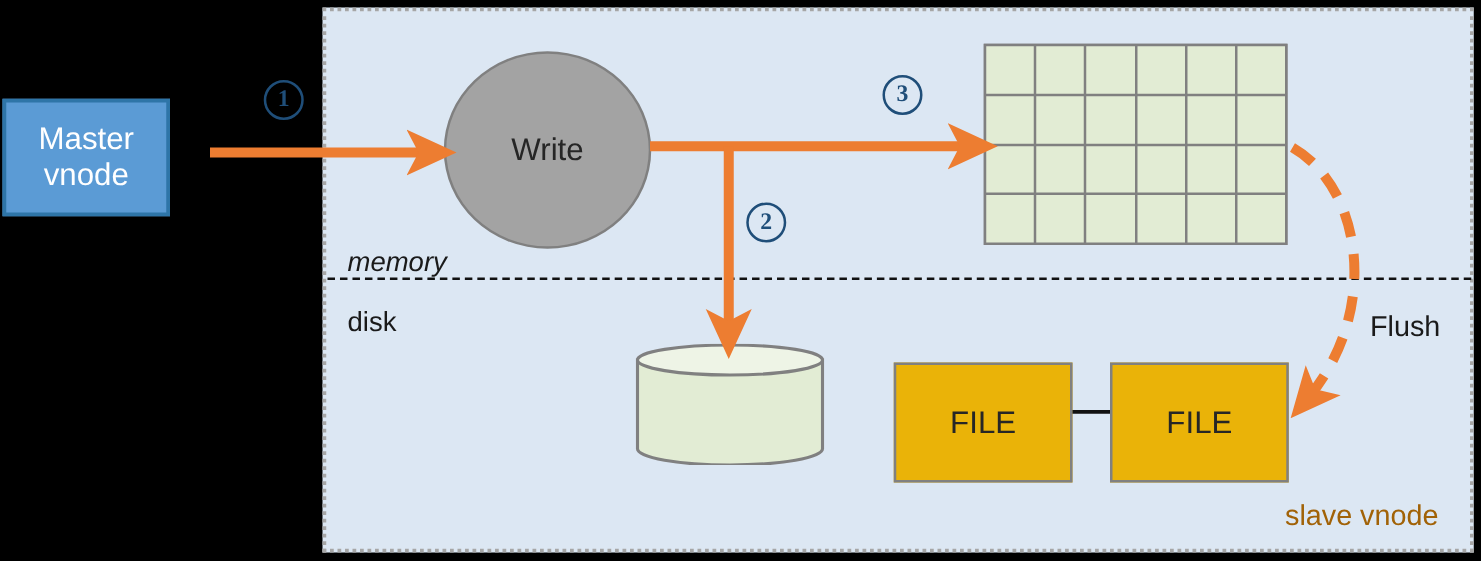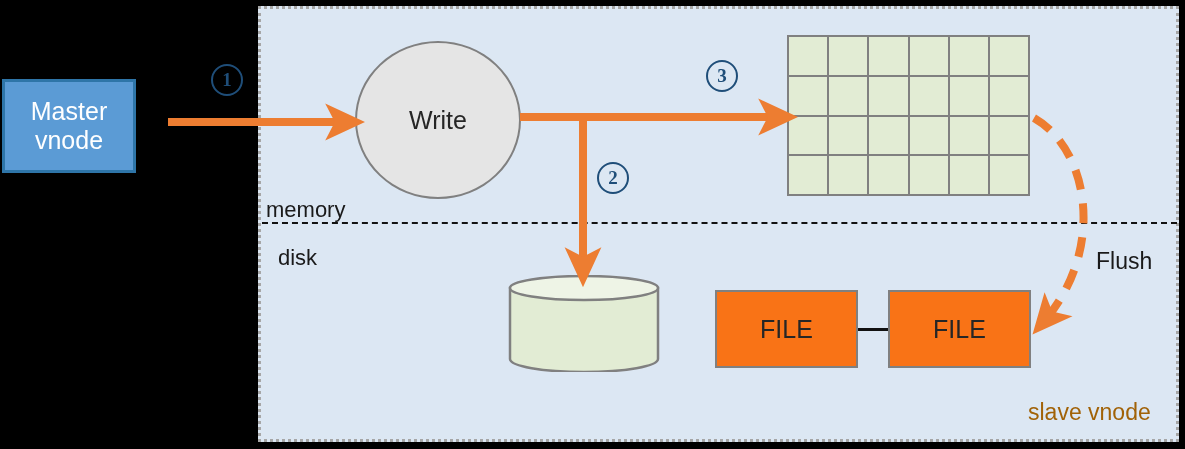--- a/index.html
+++ b/index.html
@@ -48,21 +48,21 @@
     white-space: pre-line;
   }
 
   
   #write-node {
     position: absolute;
     left: 355px;
     top: 41px;
     width: 166px;
     height: 158px;
-    background: #e5e5e5;
+    background: #a3a3a3;
     border: 2px solid #808080;
     border-radius: 50%;
     box-sizing: border-box;
     display: flex;
     align-items: center;
     justify-content: center;
     font-size: 25px;
     color: #262626;
   }
 
@@ -74,21 +74,21 @@
     width: 915px;
     height: 0;
     border-top: 2px dashed #111111;
   }
   .zone-label {
     position: absolute;
     font-size: 22px;
     color: #1a1a1a;
     white-space: nowrap;
   }
-  #memory-label { left: 266px; top: 197px; }
+  #memory-label { left: 278px; top: 197px; font-style: italic; }
   #disk-label   { left: 278px; top: 245px; }
 
   
   #memtable-grid {
     position: absolute;
     left: 787px;
     top: 35px;
     width: 243px;
     height: 161px;
     display: grid;
@@ -119,22 +119,22 @@
     text-align: center;
     font-size: 23px;
     color: #1a1a1a;
   }
 
   
   .file-box {
     position: absolute;
     top: 290px;
     width: 143px;
-    height: 78px;
-    background: #f97316;
+    height: 96px;
+    background: #eab308;
     border: 2px solid #808080;
     box-sizing: border-box;
     display: flex;
     align-items: center;
     justify-content: center;
     font-size: 25px;
     color: #262626;
   }
   #file-box-1 { left: 715px; }
   #file-box-2 { left: 888px; }

